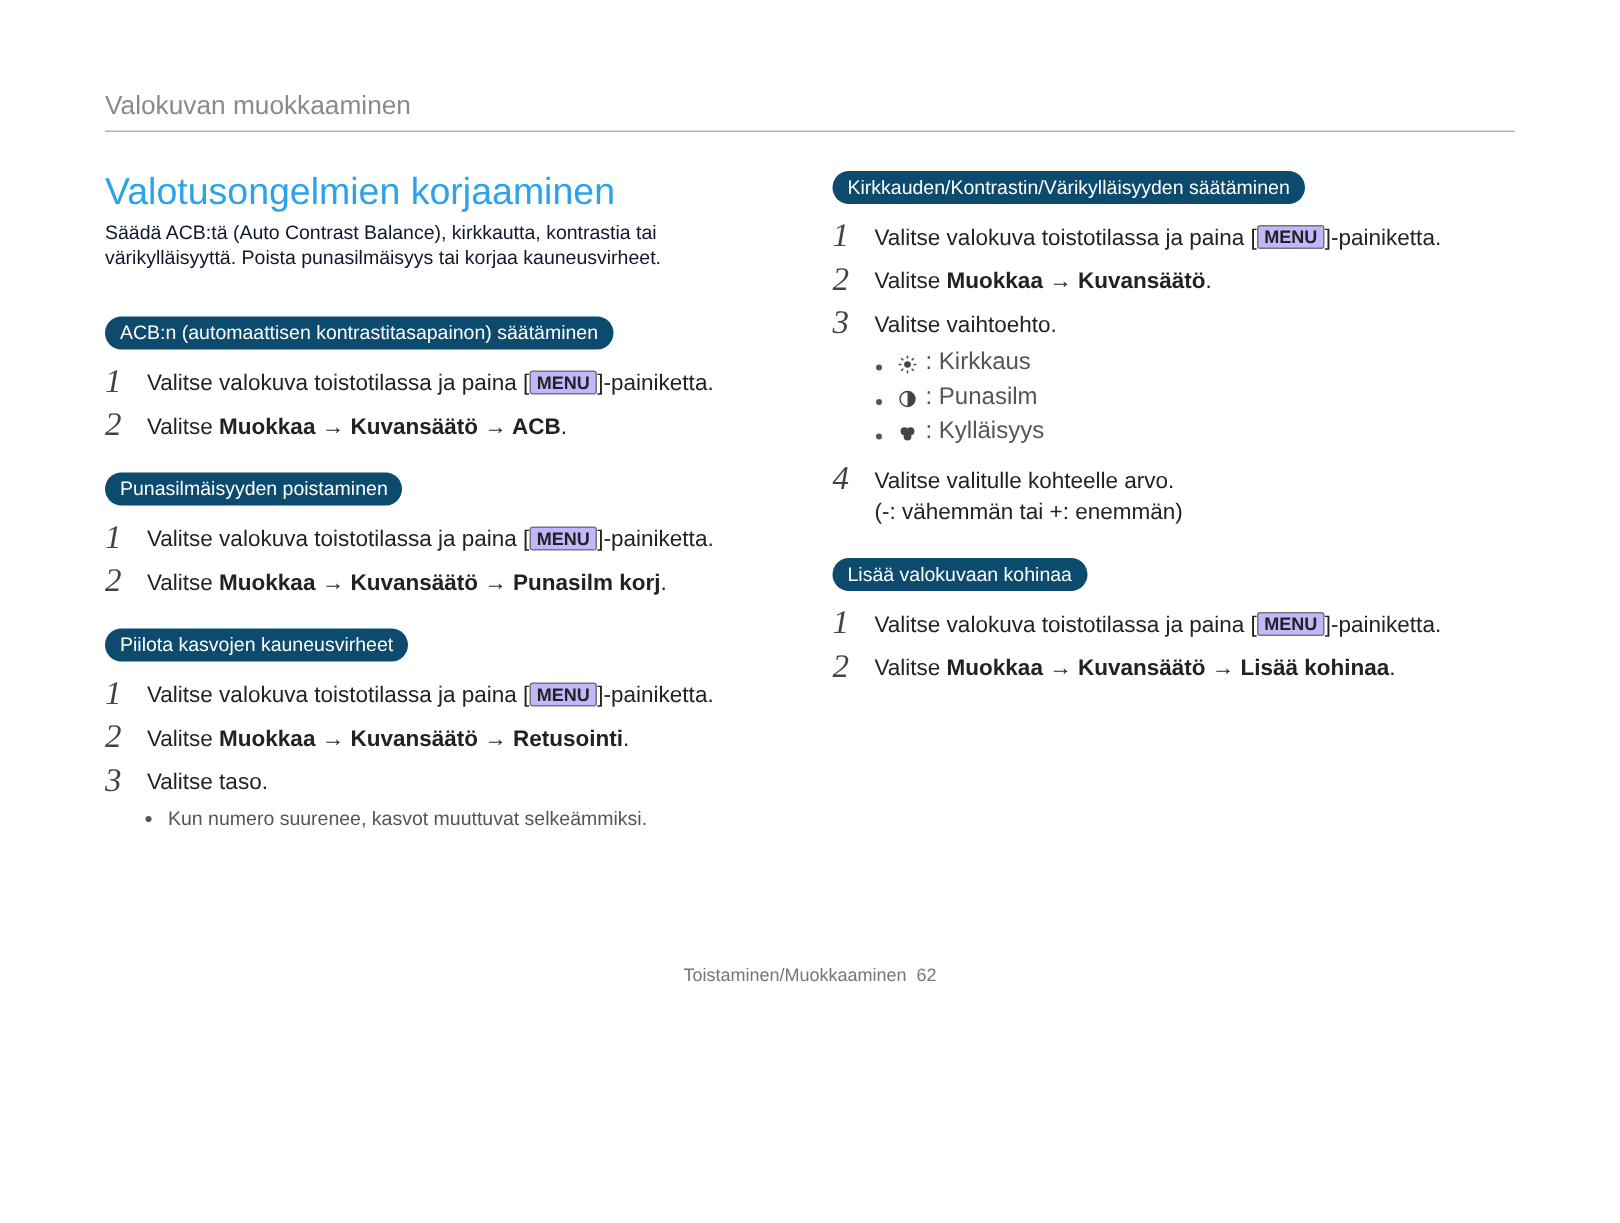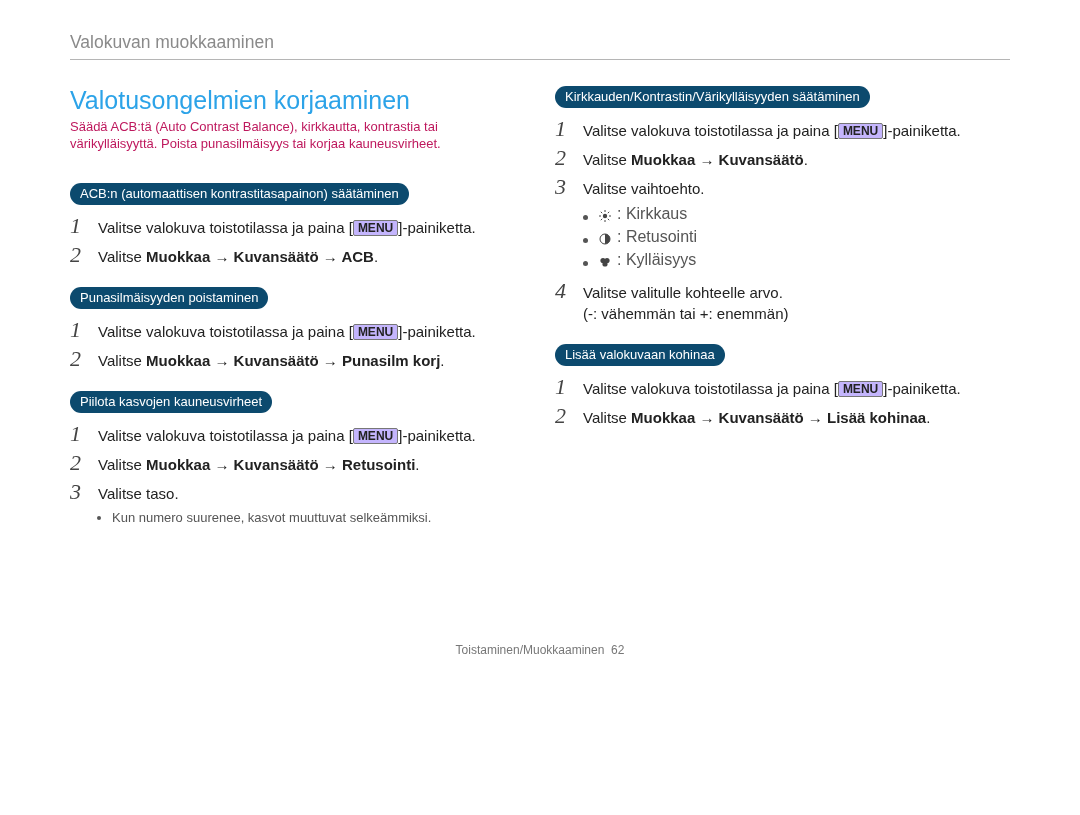--- a/index.html
+++ b/index.html
@@ -8,21 +8,21 @@
     width: 1080px;
     height: 815px;
     background: #ffffff;
     font-family: Arial, Helvetica, sans-serif;
     color: #222;
   }
   .page {
     box-sizing: border-box;
     width: 1080px;
     height: 679px;
-    padding: 32px 70px 30px 70px;
+    padding: 60px 70px 30px 70px;
     position: relative;
   }
   .breadcrumb {
     color: #8a8a8a;
     font-size: 17.5px;
     font-weight: 300;
     border-bottom: 1px solid #b5b5b5;
     padding-bottom: 6px;
     margin-bottom: 18px;
   }
@@ -35,21 +35,21 @@
     min-width: 0;
   }
   .section-title {
     color: #2ca3e8;
     font-size: 25px;
     font-weight: 400;
     margin: 8px 0 4px 0;
   }
   .intro {
     font-size: 13px;
-    color: #be185d;
+    color: #0f172a;
     line-height: 1.3;
     margin-bottom: 14px;
   }
   .pill {
     display: inline-block;
     background: #0c4a6e;
     color: #fff;
     font-size: 13px;
     padding: 3px 10px 4px 10px;
     border-radius: 11px;
@@ -217,21 +217,21 @@
           </span>
         </li>
         <li>
           <span class="iconlabel">
             <span class="icon">
               <svg viewBox="0 0 12 12">
                   <circle cx="6" cy="6" r="5" fill="none" stroke="#444" stroke-width="1"></circle>
                   <path d="M6 1 A5 5 0 0 1 6 11 Z" fill="#444"></path>
                 </svg>
             </span>
-            <span>: Retusointi</span>
+            <span>: Punasilm</span>
           </span>
         </li>
         <li>
           <span class="iconlabel">
             <span class="icon">
               <svg viewBox="0 0 12 12">
                   <circle cx="4" cy="4.5" r="2.6" fill="#444"></circle>
                   <circle cx="8" cy="4.5" r="2.6" fill="#444"></circle>
                   <circle cx="6" cy="8" r="2.6" fill="#444"></circle>
                 </svg>

